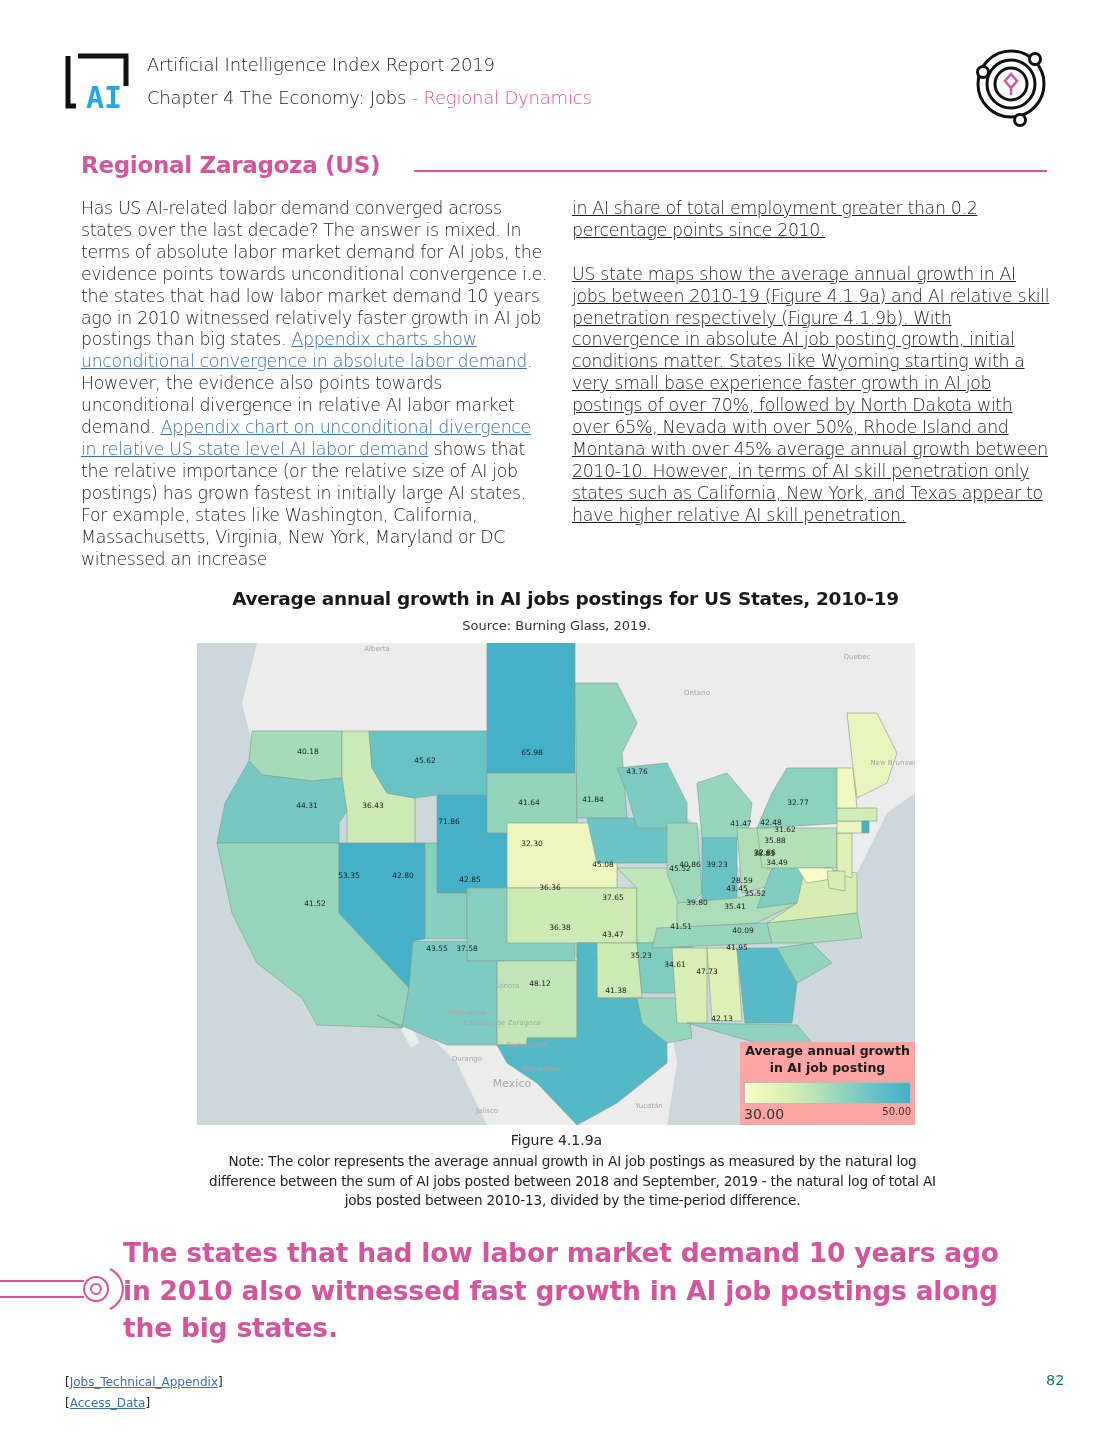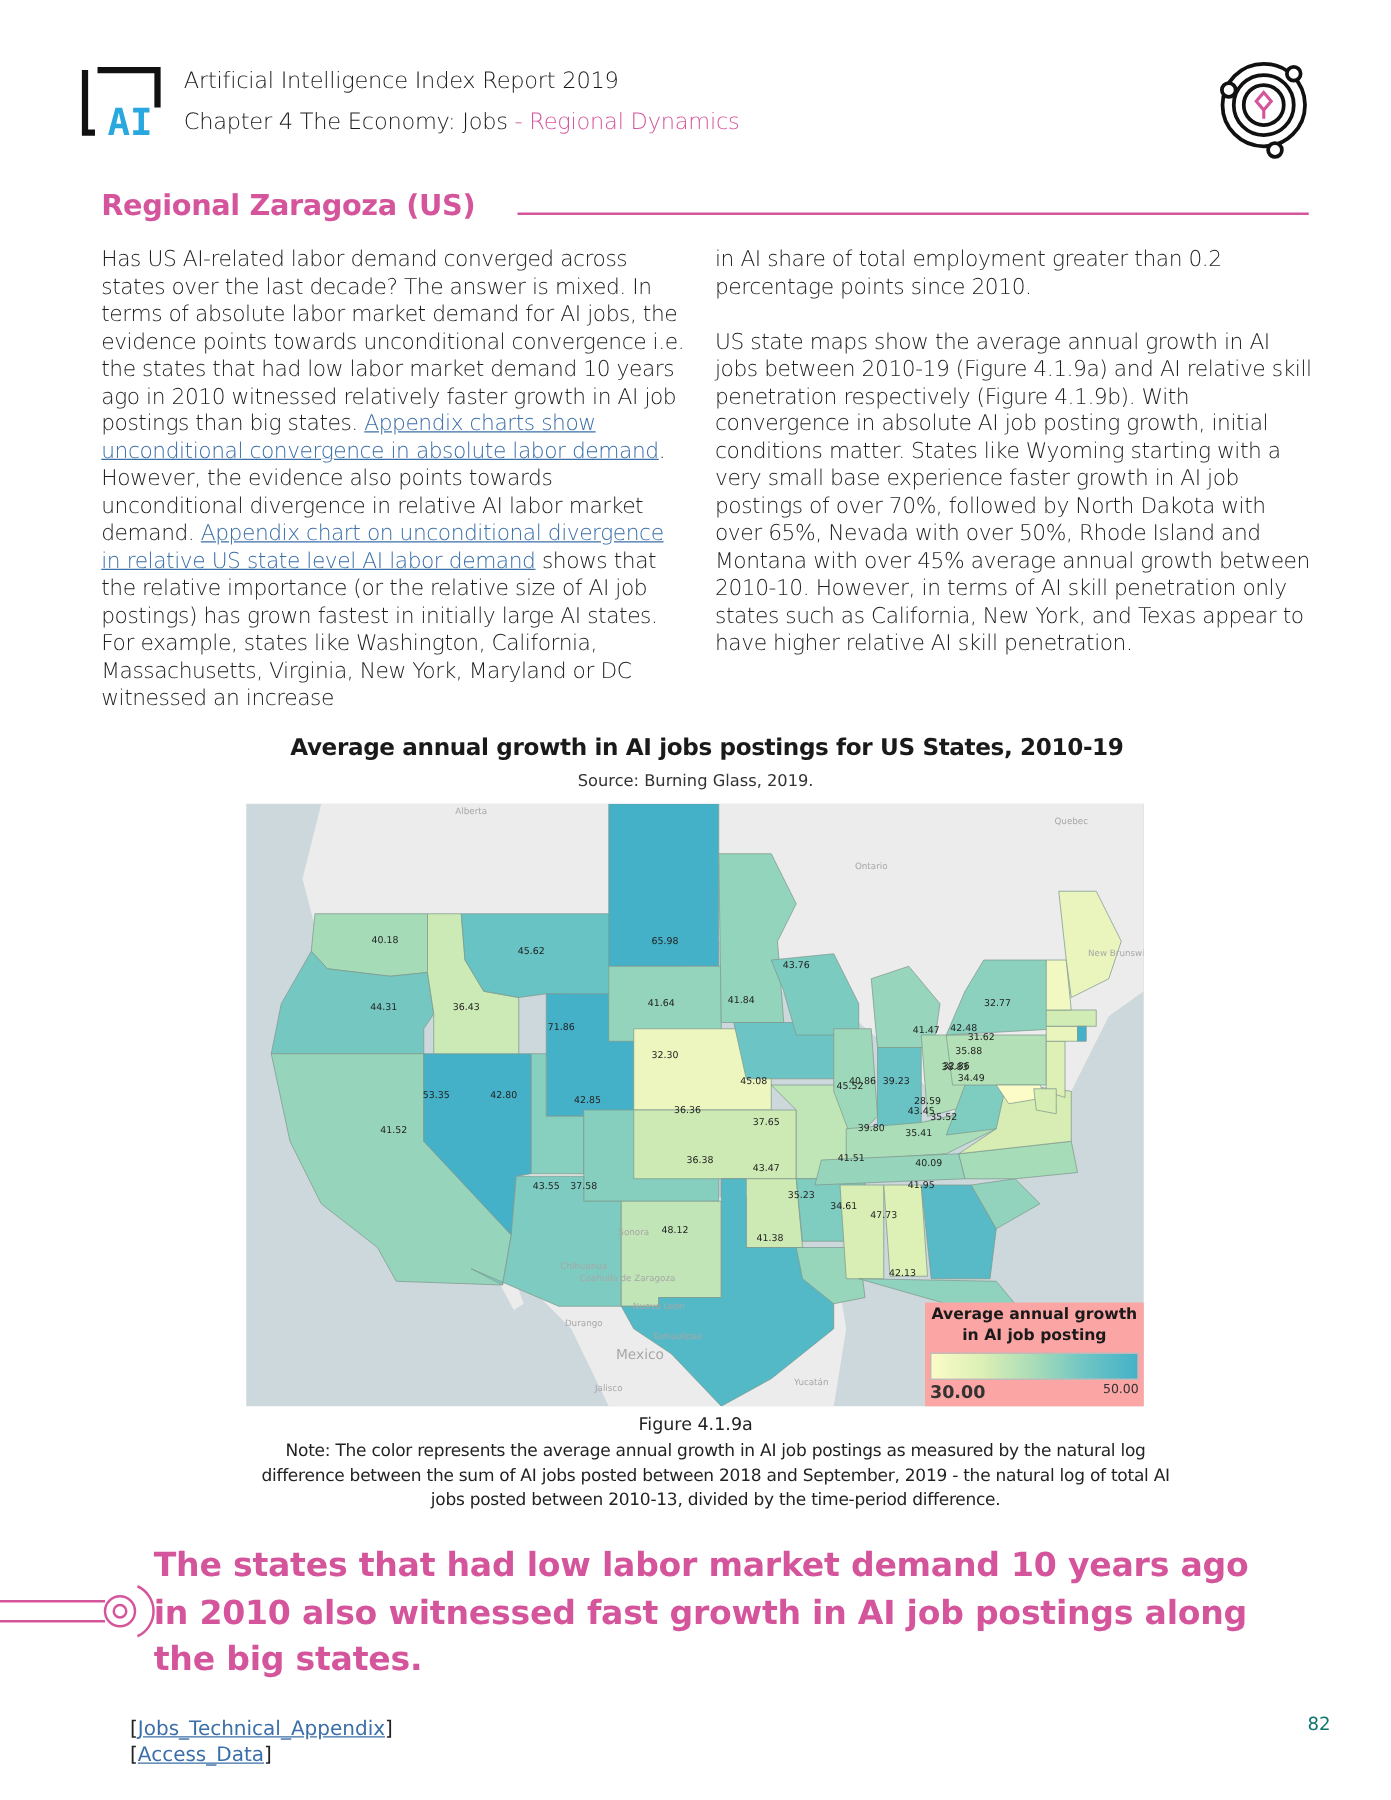--- a/index.html
+++ b/index.html
@@ -9,46 +9,46 @@
   .logo { position: absolute; left: 64px; top: 52px; width: 66px; height: 58px; }
   .header-text { position: absolute; left: 147px; top: 48px; font-size: 18px; line-height: 33px; font-weight: 300; letter-spacing: -0.2px; }
   .header-text .accent { color: #d5559c; }
   .orbit-icon { position: absolute; left: 970px; top: 40px; width: 80px; height: 88px; }
 
   .section-title { position: absolute; left: 81px; top: 152px; font-size: 23px; font-weight: bold; color: #d5559c; letter-spacing: -0.3px; }
   .section-rule { position: absolute; left: 414px; top: 170px; width: 633px; height: 2px; background: #d5559c; }
 
   .col { position: absolute; top: 198px; font-size: 17.4px; line-height: 21.9px; font-weight: 300; color: #1e1e1e; letter-spacing: -0.35px; }
   .col-left { left: 81px; width: 470px; }
-  .col-right { left: 572px; width: 480px; }
+  .col-right { left: 572px; width: 480px; text-decoration: underline; }
   .col a { color: #3b6fa8; text-decoration: underline; }
   .col p + p { margin-top: 21.9px; }
 
   .chart-title { position: absolute; left: 0; width: 1113px; top: 588px; text-align: center; font-size: 18.5px; font-weight: bold; letter-spacing: -0.3px; padding-left: 18px; }
   .chart-source { position: absolute; left: 0; width: 1113px; top: 618px; text-align: center; font-size: 13px; color: #333; }
 
   .map-wrap { position: absolute; left: 197px; top: 643px; width: 718px; height: 482px; overflow: hidden; background: #ccd8db; }
   .map-wrap svg { display: block; }
   .state-label { font-family: "DejaVu Sans", sans-serif; font-size: 7.5px; fill: #222; text-anchor: middle; dominant-baseline: middle; }
   .geo-label { font-family: "DejaVu Sans", sans-serif; font-size: 7px; fill: #a7a7a7; text-anchor: middle; }
 
   .legend { position: absolute; left: 740px; top: 1042px; width: 175px; height: 83px; background: #fca5a5; }
   .legend-title { position: absolute; left: 0; top: 0; width: 175px; text-align: center; font-size: 12.5px; font-weight: bold; line-height: 17px; }
   .legend-bar { position: absolute; left: 4px; top: 40px; width: 167px; height: 22px; border: 1px solid #bbb;
     background: linear-gradient(to right, #fbfcc7, #dbefb4, #a8dcb8, #6dc5c4, #45b1c8); }
-  .legend-min { position: absolute; left: 4px; top: 64px; font-size: 14px; color: #333; font-weight: bold; }
+  .legend-min { position: absolute; left: 4px; top: 64px; font-size: 14px; color: #333; }
   .legend-max { position: absolute; right: 4px; top: 64px; font-size: 10px; color: #333; }
 
   .fig-caption { position: absolute; left: 0; width: 1113px; top: 1132px; text-align: center; font-size: 14px; color: #222; }
   .fig-note { position: absolute; left: 190px; width: 733px; top: 1152px; text-align: center; font-size: 13.6px; line-height: 19.5px; color: #222; letter-spacing: -0.2px; margin-left: 16px; }
 
   .callout-icon { position: absolute; left: 0; top: 1265px; width: 125px; height: 48px; }
   .callout-text { position: absolute; left: 123px; top: 1234px; width: 900px; font-size: 26.5px; line-height: 37.5px; font-weight: bold; color: #d5559c; letter-spacing: -0.2px; }
 
-  .footer-links { position: absolute; left: 65px; top: 1372px; font-size: 16px; line-height: 21px; color: #222; margin-left: 39px; }
+  .footer-links { position: absolute; left: 65px; top: 1372px; font-size: 12px; line-height: 21px; color: #222; }
   .footer-links a { color: #3b6fa8; text-decoration: underline; }
   .page-number { position: absolute; left: 1046px; top: 1372px; font-size: 14.5px; color: #0f766e; }
 </style>
 </head>
 <body>
 
 <svg class="logo" viewBox="0 0 66 58">
   <path d="M14 4 H62 V34" fill="none" stroke="#111" stroke-width="5"></path>
   <path d="M4 4 V54 H12" fill="none" stroke="#111" stroke-width="5"></path>
   <text x="40" y="56" font-family="DejaVu Sans Mono, monospace" font-weight="bold" font-size="30" fill="#29a8e0" text-anchor="middle">AI</text>

